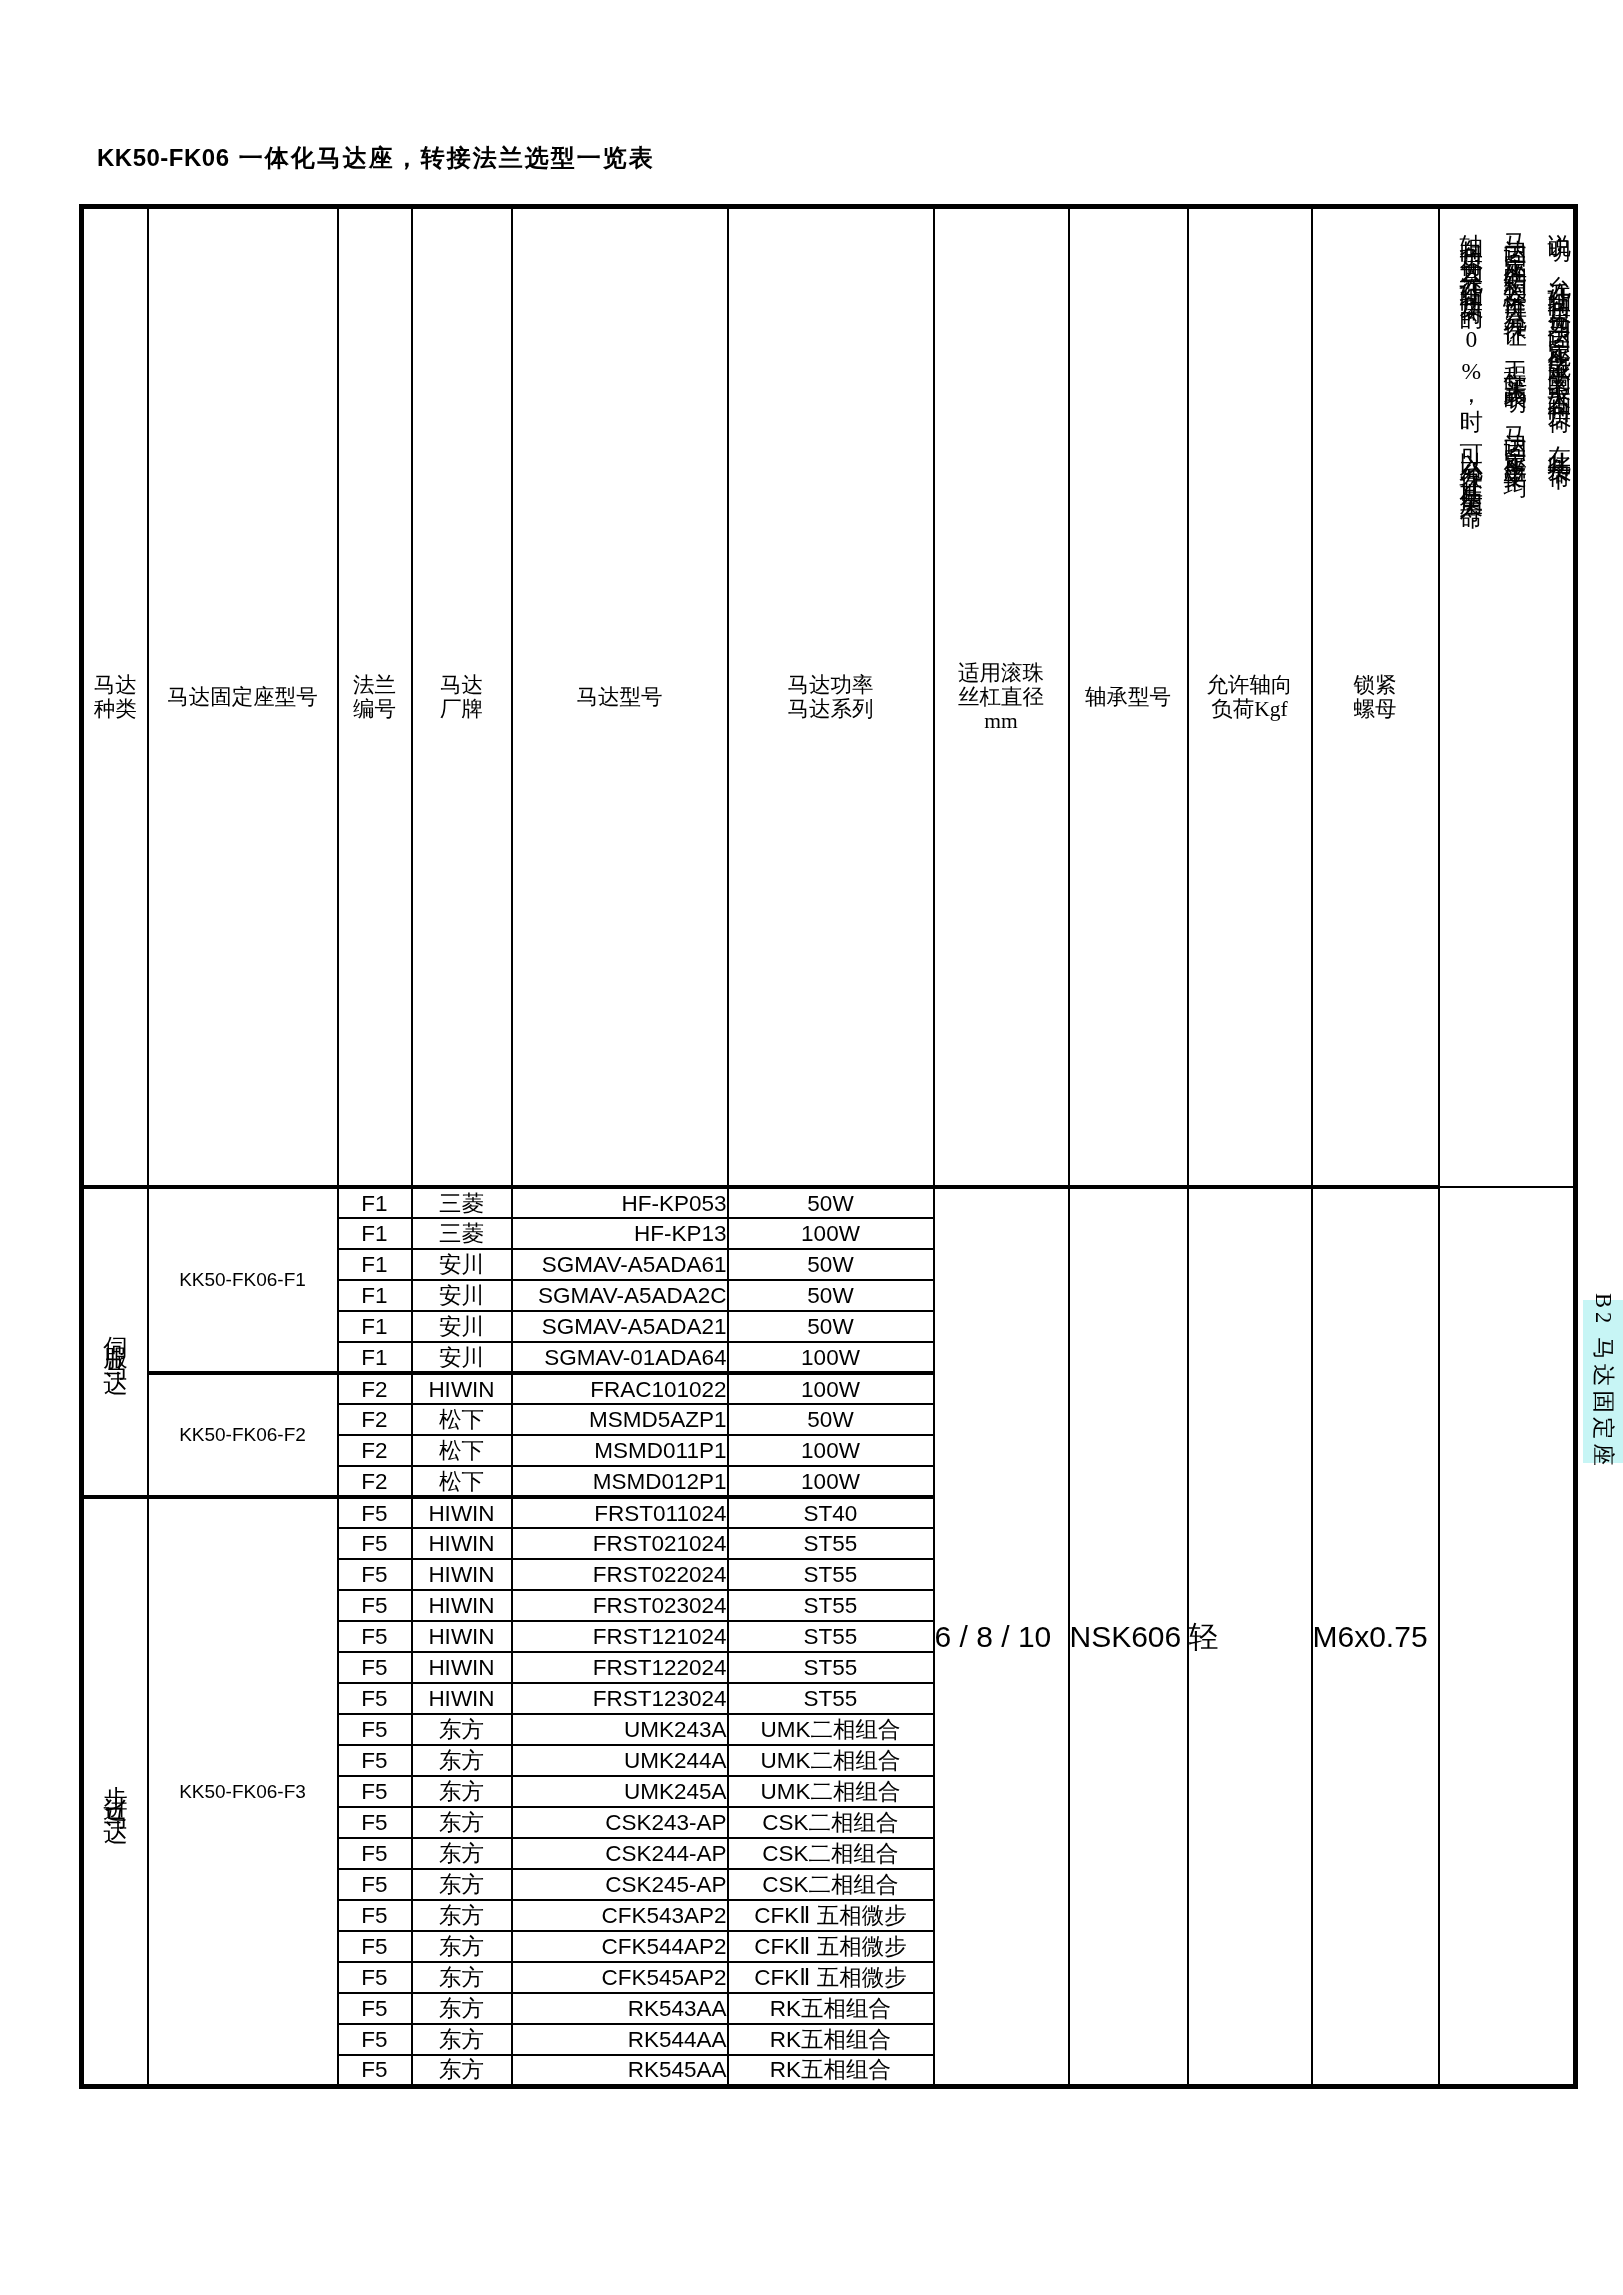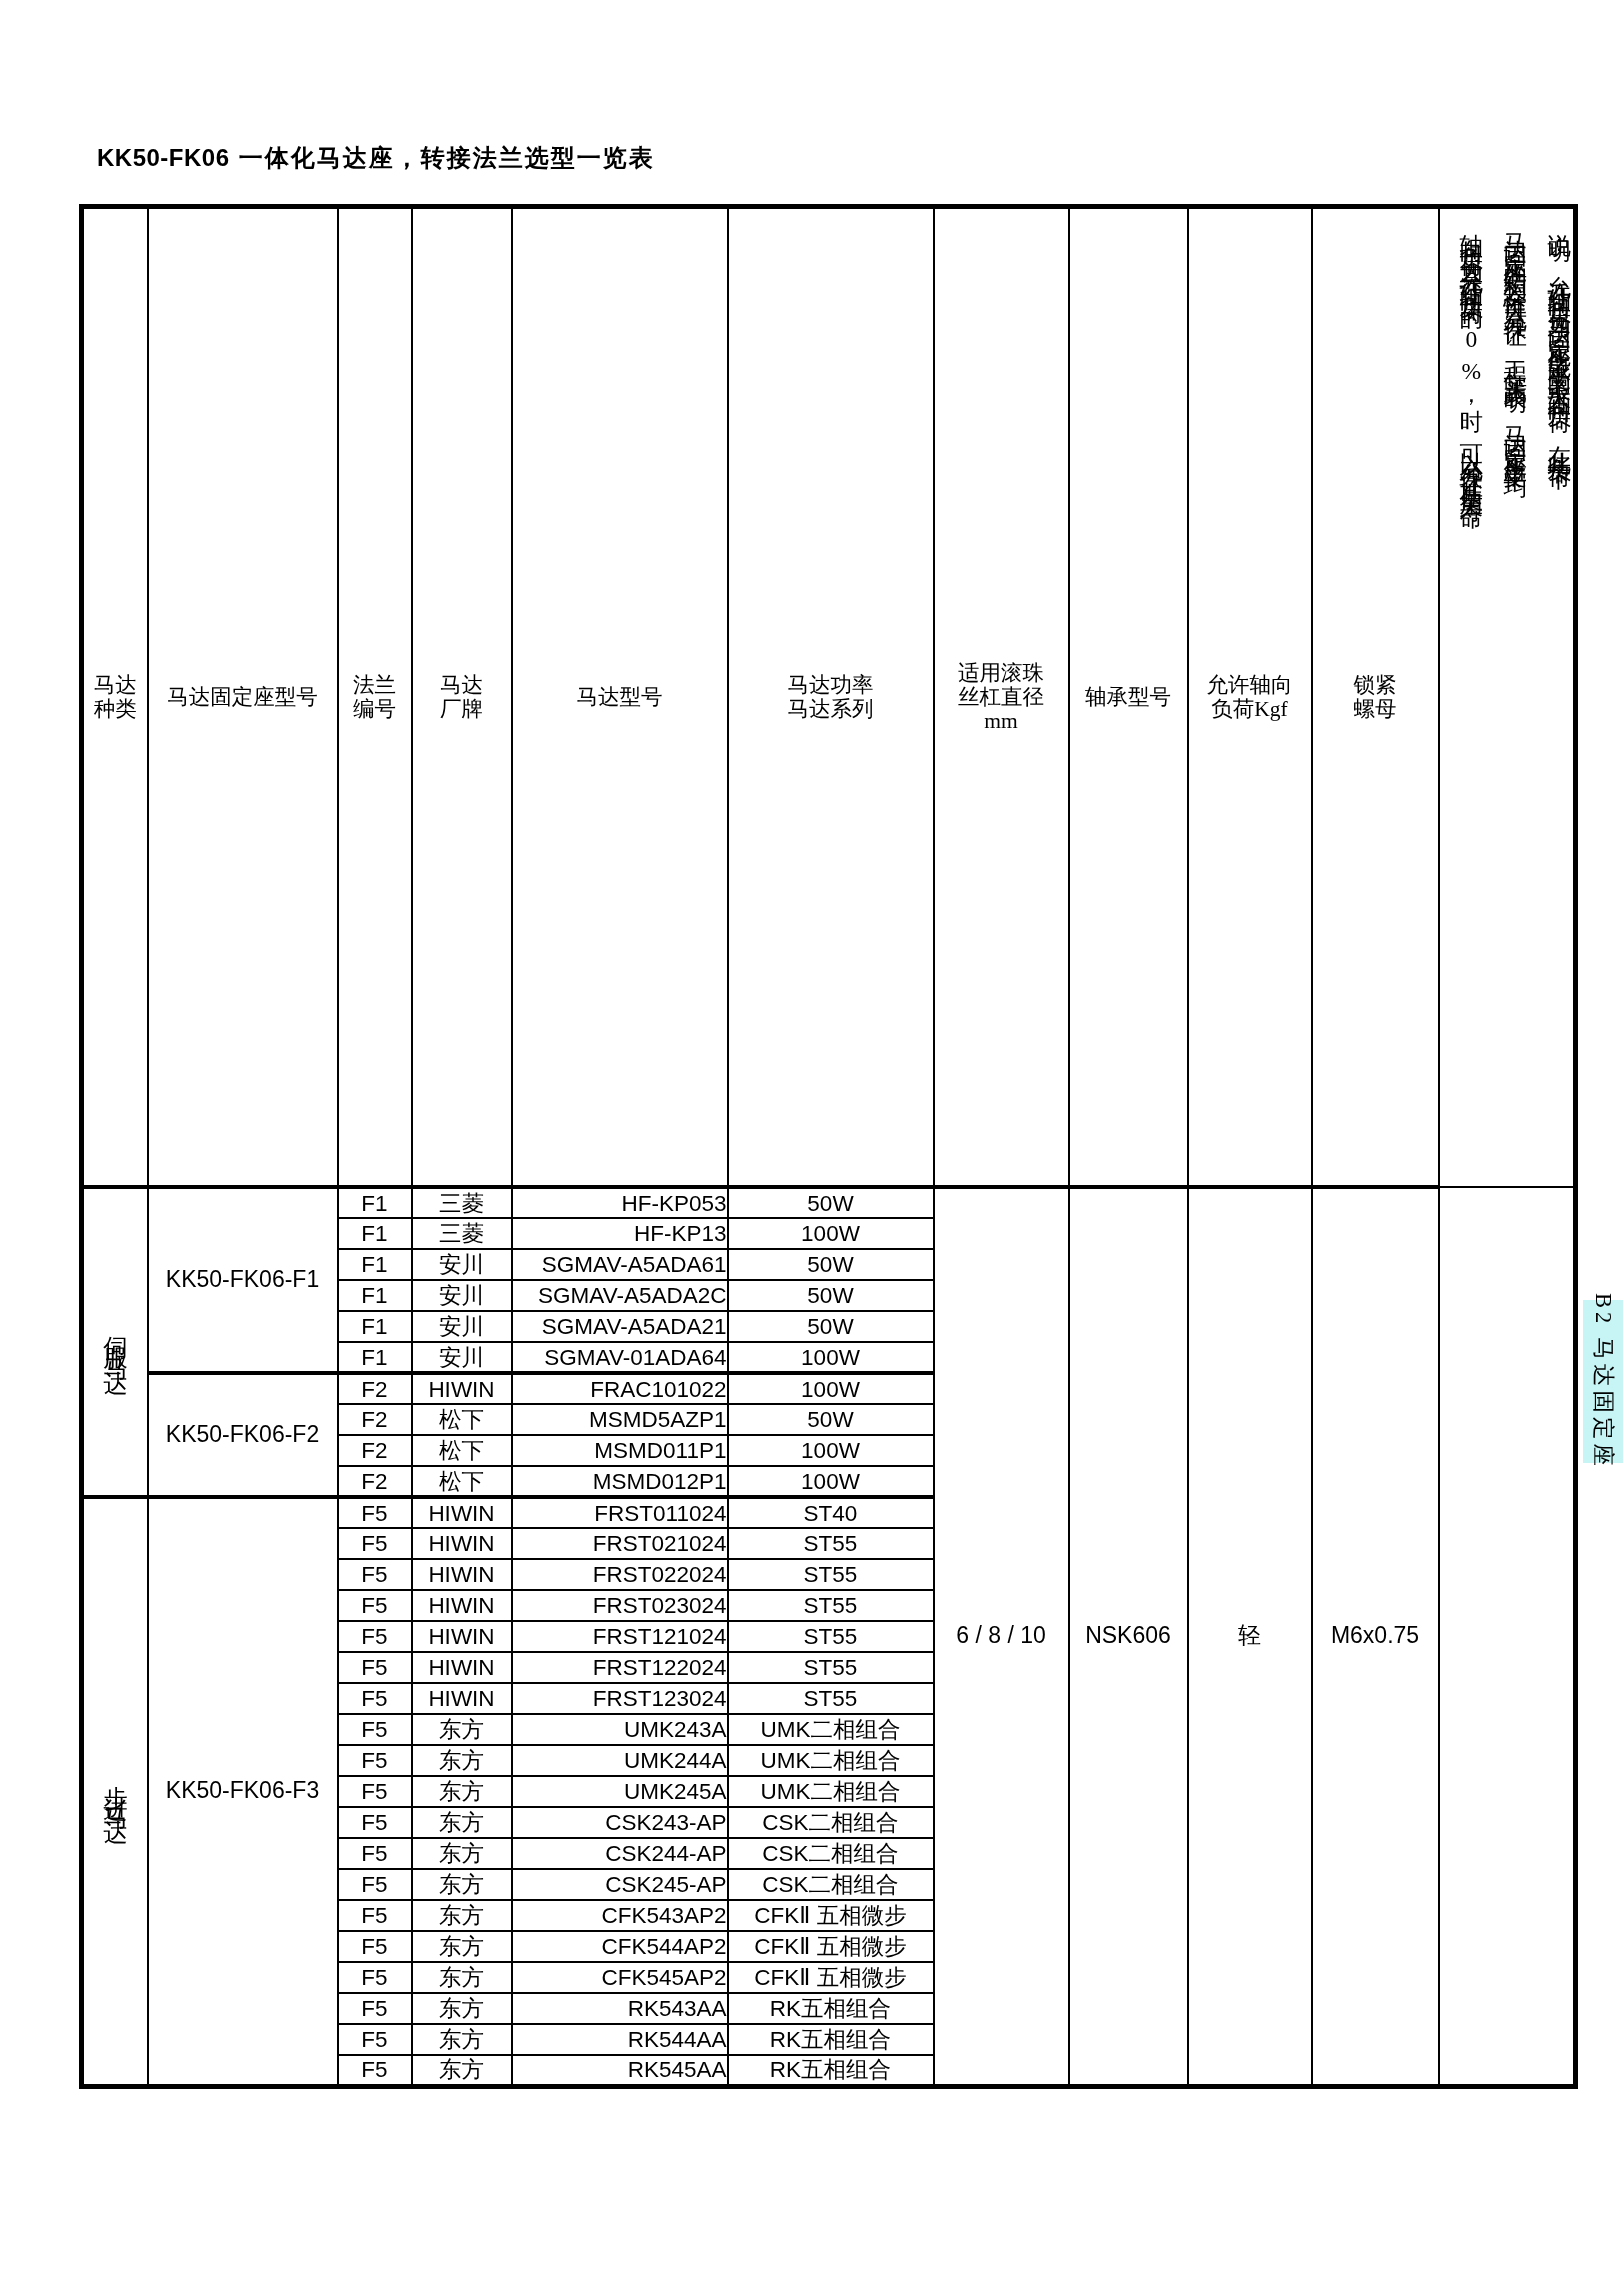--- a/index.html
+++ b/index.html
@@ -21,27 +21,27 @@
   .main th,.main td{border:2.6px solid #000;padding:0;overflow:hidden;line-height:1.12;}
   .main thead th{
     height:82px;font-weight:normal;border-bottom-width:4.1px;font-size:21.5px;
     font-family:"Liberation Serif","DejaVu Serif",serif;text-align:center;vertical-align:middle;
   }
   .hc{white-space:pre-line;}
   .main tbody tr{height:31px;}
   tr.sep>td{border-top-width:4.1px;}
   td.c{text-align:center;vertical-align:middle;}
   td.m{text-align:right;vertical-align:middle;padding-left:5.1px;}
-  td.group{text-align:center;vertical-align:middle;font-size:23px;}
+  td.group{text-align:center;vertical-align:middle;font-size:19px;}
   td.section{text-align:center;vertical-align:middle;}
   .vlabel{
     writing-mode:vertical-rl;text-orientation:upright;display:inline-block;
     font-size:24.5px;letter-spacing:11.2px;font-family:"Liberation Serif","DejaVu Serif",serif;
   }
-  td.shared{text-align:center;vertical-align:middle;font-size:23px;}
+  td.shared{vertical-align:middle;font-size:30px;}
   td.note{vertical-align:top;}
   .note-flex{
     display:flex;flex-direction:row-reverse;justify-content:center;
     padding-top:6.1px;height:971px;
   }
   .vcol{
     writing-mode:vertical-rl;text-orientation:upright;
     font-size:23.5px;letter-spacing:6.1px;width:44px;
     font-family:"Liberation Serif","DejaVu Serif",serif;
   }

